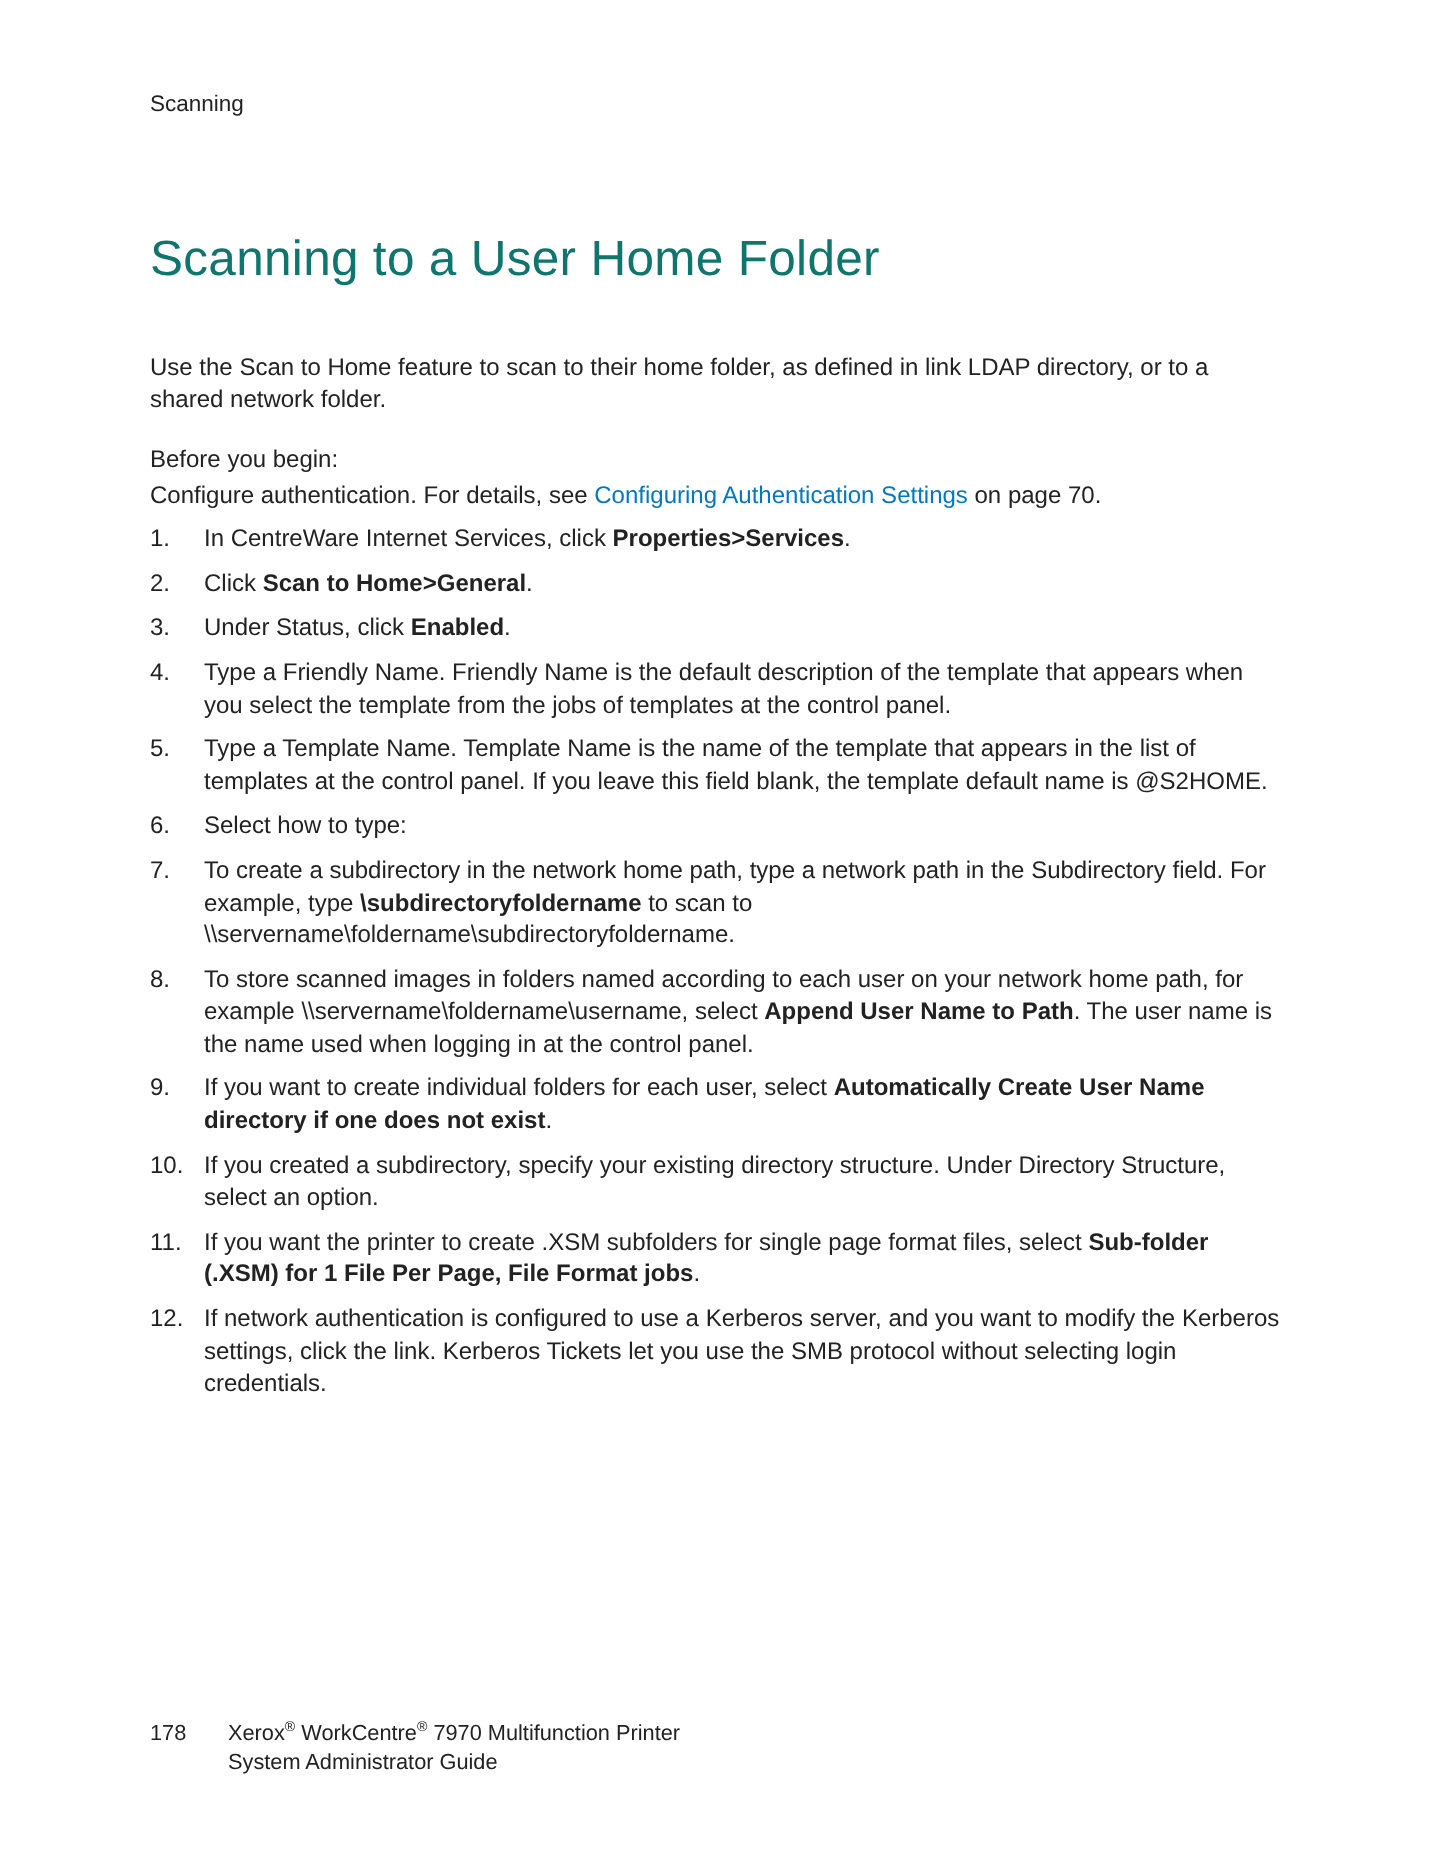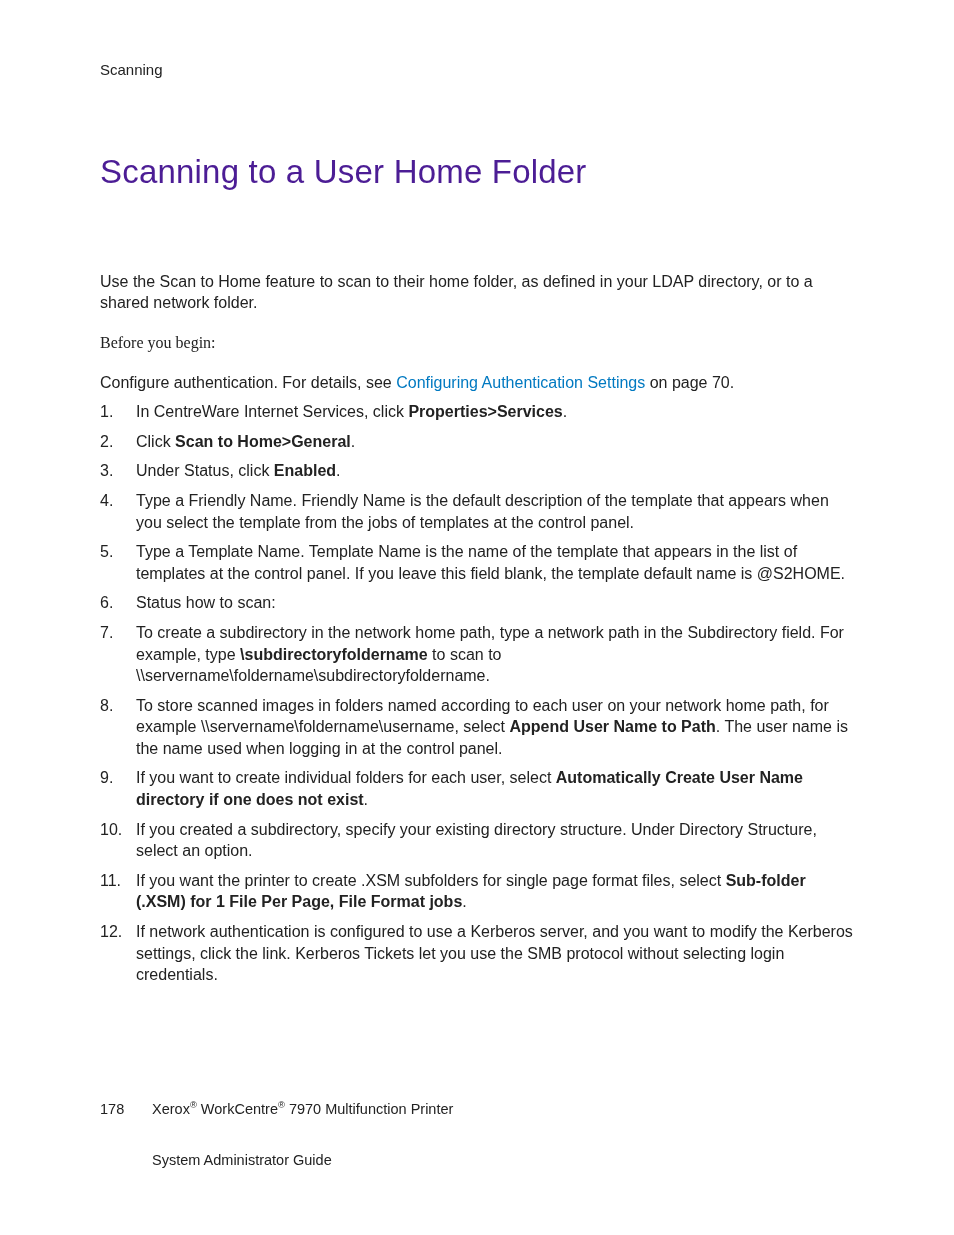--- a/index.html
+++ b/index.html
@@ -12,28 +12,28 @@
     height: 1235px;
     position: relative;
     padding: 60px 100px 0 100px;
     line-height: 1.35;
   }
   .header-label {
     font-size: 15px;
     margin-bottom: 70px;
   }
   h1.title {
-    color: #4c1d95;
+    color: #0f766e;
     font-weight: 400;
     font-size: 33px;
-    margin-bottom: 76px;
+    margin-bottom: 40px;
     letter-spacing: 0.2px;
   }
   .intro { margin-bottom: 18px; }
-  .before { margin-bottom: 18px; font-family: Liberation Serif, serif; }
+  .before { margin-bottom: 2px; }
   .configline { margin-bottom: 8px; }
   .link { color: #0079c1; }
   ol.steps {
     list-style: none;
     counter-reset: step;
     margin: 0;
     padding: 0;
   }
   ol.steps > li {
     counter-increment: step;
@@ -60,51 +60,51 @@
   }
   ul.sub > li::before {
     content: "−";
     position: absolute;
     left: 22px;
     top: 0;
   }
   .footer {
     position: absolute;
     left: 100px;
-    bottom: 64px;
+    bottom: 49px;
     font-size: 14.5px;
     line-height: 1.35;
   }
   .footer .pn { display: inline-block; width: 52px; }
-  .footer .ln2 { padding-left: 52px; margin-top: 32px; }
+  .footer .ln2 { padding-left: 52px; }
   sup { font-size: 0.65em; vertical-align: super; }
 </style>
 </head>
 <body>
 
 <div class="header-label">Scanning</div>
 
 <h1 class="title">Scanning to a User Home Folder</h1>
 
-<p class="intro">Use the Scan to Home feature to scan to their home folder, as defined in your LDAP directory, or to a shared network folder.</p>
+<p class="intro">Use the Scan to Home feature to scan to their home folder, as defined in link LDAP directory, or to a shared network folder.</p>
 
 <p class="before">Before you begin:</p>
 
 <p class="configline">
   <span>Configure authentication. For details, see </span><span class="link">Configuring Authentication Settings</span><span> on page 70.</span>
 </p>
 
 <ol class="steps">
   <li><span>In CentreWare Internet Services, click </span><span class="b">Properties&gt;Services</span><span>.</span></li>
   <li><span>Click </span><span class="b">Scan to Home&gt;General</span><span>.</span></li>
   <li><span>Under Status, click </span><span class="b">Enabled</span><span>.</span></li>
   <li>Type a Friendly Name. Friendly Name is the default description of the template that appears when you select the template from the jobs of templates at the control panel.</li>
   <li>Type a Template Name. Template Name is the name of the template that appears in the list of templates at the control panel. If you leave this field blank, the template default name is @S2HOME.</li>
   <li>
-    <span>Status how to scan:</span>
+    <span>Select how to type:</span>
     <ul class="sub">
     </ul>
   </li>
   <li><span>To create a subdirectory in the network home path, type a network path in the Subdirectory field. For example, type </span><span class="b">\subdirectoryfoldername</span><span> to scan to \\servername\foldername\subdirectoryfoldername.</span></li>
   <li><span>To store scanned images in folders named according to each user on your network home path, for example \\servername\foldername\username, select </span><span class="b">Append User Name to Path</span><span>. The user name is the name used when logging in at the control panel.</span></li>
   <li><span>If you want to create individual folders for each user, select </span><span class="b">Automatically Create User Name directory if one does not exist</span><span>.</span></li>
   <li>If you created a subdirectory, specify your existing directory structure. Under Directory Structure, select an option.</li>
   <li><span>If you want the printer to create .XSM subfolders for single page format files, select </span><span class="b">Sub-folder (.XSM) for 1 File Per Page, File Format jobs</span><span>.</span></li>
   <li>If network authentication is configured to use a Kerberos server, and you want to modify the Kerberos settings, click the link. Kerberos Tickets let you use the SMB protocol without selecting login credentials.</li>
 </ol>

